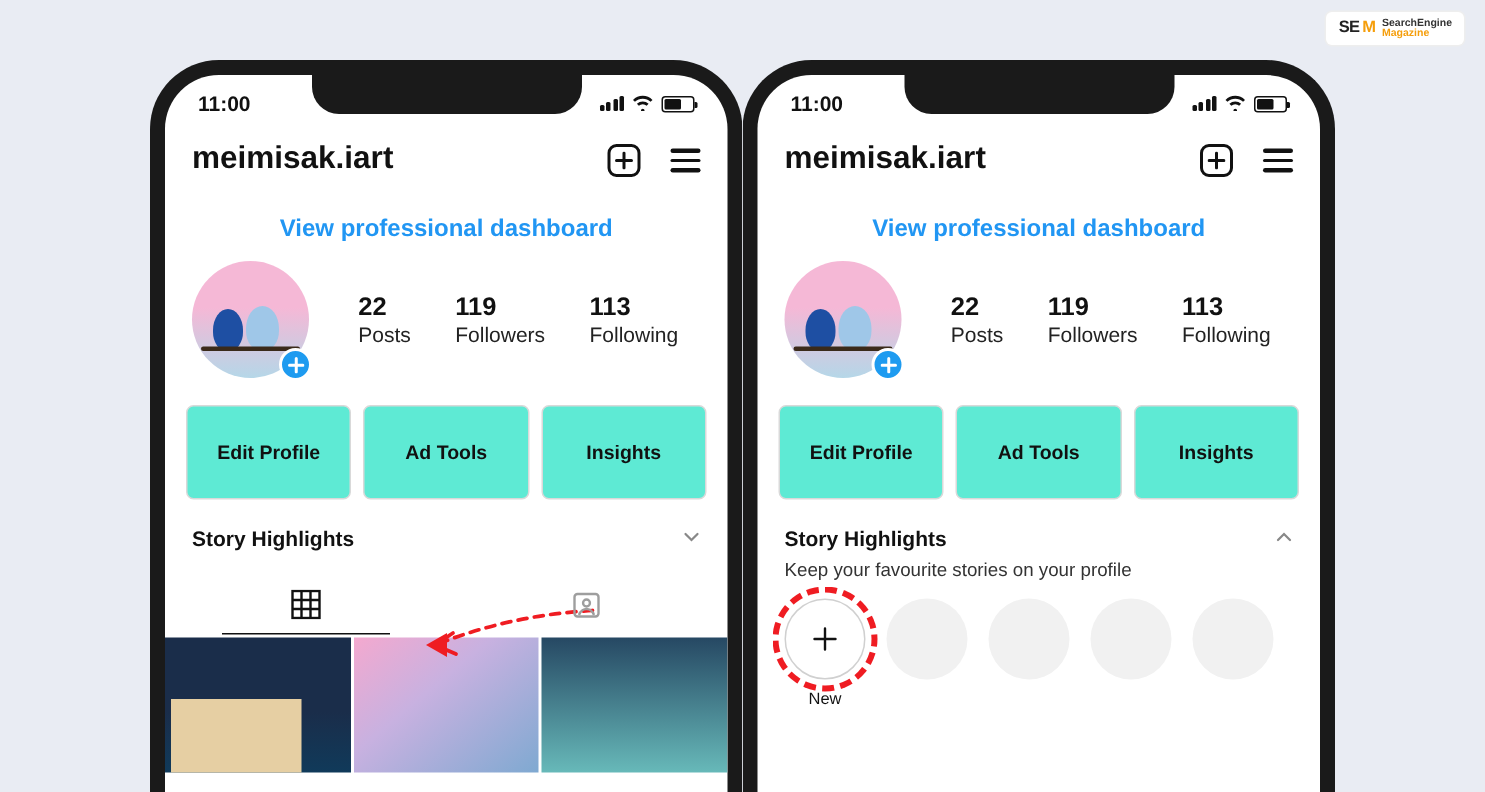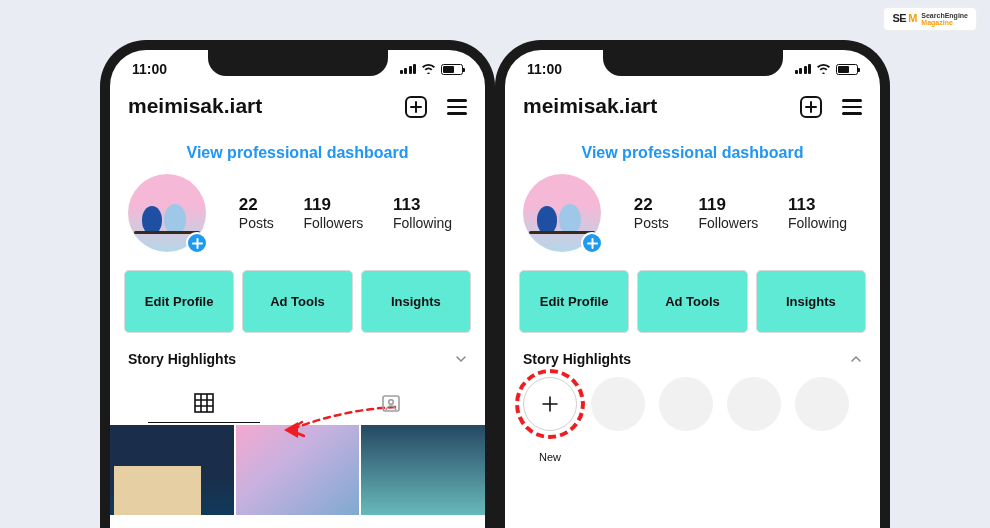--- a/index.html
+++ b/index.html
@@ -89,21 +89,21 @@
   .highlights-sub { font-size:12.5px; color:#333; padding:0 18px 8px; }
   .chev { width:12px; height:12px; }
 
   .hrow { display:flex; gap:14px; padding:4px 18px 2px; }
   .hcirc { width:54px; height:54px; border-radius:50%; background:#f1f1f1; flex-shrink:0; }
   .newwrap { display:flex; flex-direction:column; align-items:center; position:relative; }
   .newcirc {
     width:54px; height:54px; border-radius:50%; background:#fff; border:1px solid #d0d0d0;
     display:flex; align-items:center; justify-content:center; position:relative;
   }
-  .newlbl { font-size:11px; color:#111; margin-top:20px; }
+  .newlbl { font-size:11px; color:#111; margin-top:7px; }
   .dashed-ring {
     position:absolute; top:-8px; left:-8px; width:70px; height:70px; border-radius:50%;
     border:4px dashed #ef1c22; pointer-events:none;
   }
 
   .tabs { display:flex; margin-top:10px; }
   .tab { flex:1; display:flex; align-items:center; justify-content:center; padding:10px 0; position:relative; }
   .tab.active::after { content:""; position:absolute; bottom:0; left:20%; right:20%; height:1.5px; background:#111; }
 
   .feed { display:flex; gap:2px; padding-top:2px; }
@@ -321,20 +321,21 @@
     </div>
 
     <div class="highlights-hdr">
       <span class="t">Story Highlights</span>
       <span>
         <svg class="chev" viewBox="0 0 12 12">
             <path d="M2 8l4-4 4 4" stroke="#888" stroke-width="1.5" fill="none" stroke-linecap="round"></path>
           </svg>
       </span>
     </div>
+    <div class="highlights-sub">Keep your favourite stories on your profile</div>
 
     <div class="hrow">
       <div class="newwrap">
         <div class="dashed-ring"></div>
         <div class="newcirc">
           <svg width="20" height="20" viewBox="0 0 20 20">
               <path d="M10 3v14M3 10h14" stroke="#111" stroke-width="1.6" stroke-linecap="round"></path>
             </svg>
         </div>
         <div class="newlbl">New</div>

